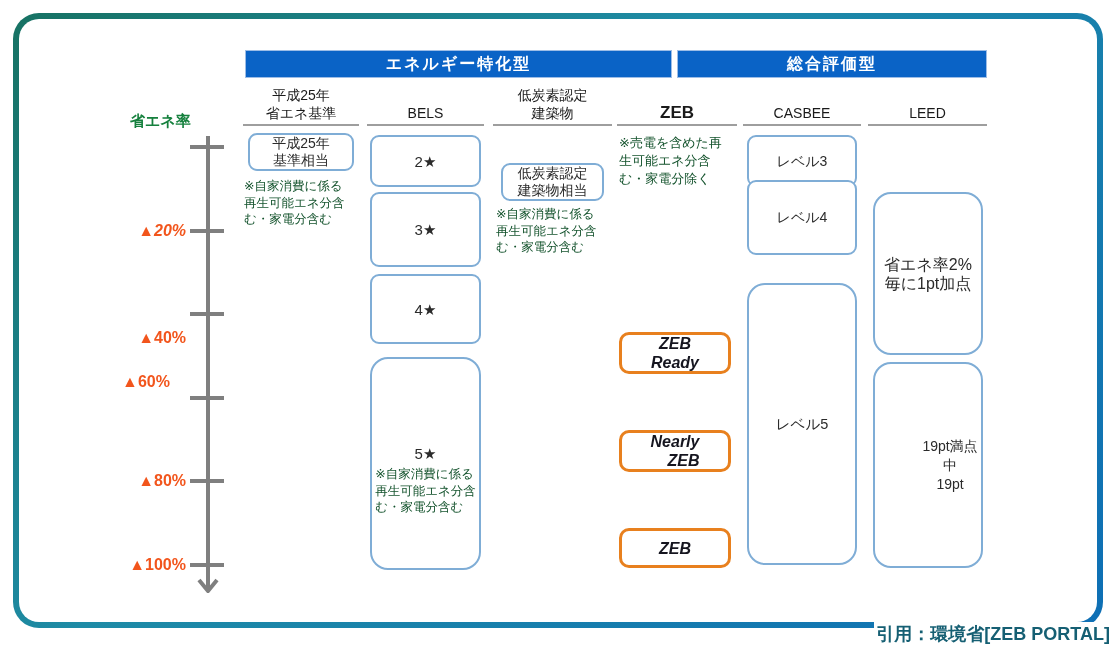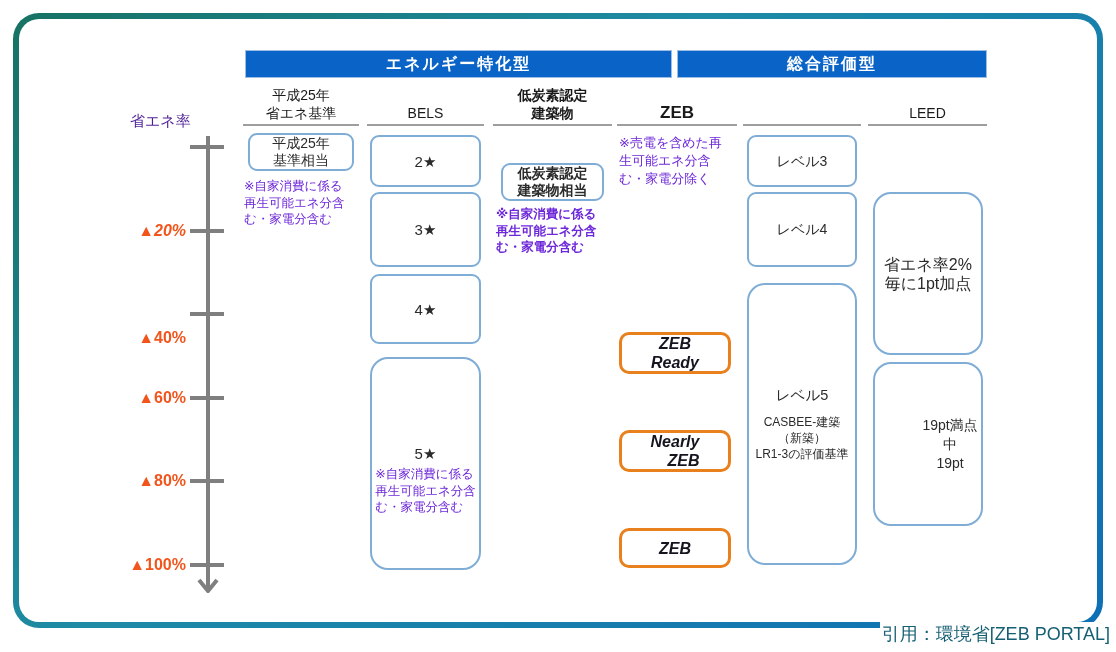--- a/index.html
+++ b/index.html
@@ -22,54 +22,54 @@
     border:1px solid #9dbde6; box-sizing:border-box;
     display:flex; align-items:center; justify-content:center;
     color:#fff; font-weight:bold; font-size:16px; letter-spacing:2px; }
   #bar-energy { left:245px; width:427px; }
   #bar-comprehensive { left:677px; width:310px; }
 
   
   .col { position:absolute; top:0; height:652px; }
   #col-heisei    { left:243px; width:116px; }
   #col-bels      { left:367px; width:117px; }
-  #col-lowcarbon { left:493px; width:119px;font-weight:bold; }
+  #col-lowcarbon { left:493px; width:119px; }
   #col-zeb       { left:617px; width:120px; }
   #col-casbee    { left:743px; width:118px; }
   #col-leed      { left:868px; width:119px; }
 
   .colhead { position:absolute; left:0; right:0; top:82px; height:40px;
     display:flex; align-items:flex-end; justify-content:center;
     text-align:center; font-size:14px; line-height:18px; color:#1a1a1a; }
   .colhead.bold { font-weight:bold; font-size:17px; }
   .headrule { position:absolute; left:0; right:0; top:124px; height:2px; background:#9e9e9e; }
 
   
   .bbox { position:absolute; box-sizing:border-box; background:#fff;
     border:2.5px solid #7fadd6; border-radius:9px;
     display:flex; flex-direction:column; align-items:center; justify-content:center;
     text-align:center; font-size:14px; line-height:17px; color:#2b2b2b; }
   .bbox.tall { border-radius:18px; }
   .obox { position:absolute; box-sizing:border-box; background:#fff;
     border:3px solid #e8801e; border-radius:10px;
     display:flex; align-items:center; justify-content:center; text-align:center;
     font-size:16px; line-height:19px; font-weight:bold; font-style:italic; color:#15151f; }
-  .note { position:absolute; font-size:12.5px; line-height:16.5px; color:#6d28d9; text-align:left; }
+  .note { position:absolute; font-size:12.5px; line-height:16.5px; color:#14532d; text-align:left; }
   .star { font-size:15px; }
 
   
   .axis-title { position:absolute; left:130px; top:112px; width:70px;
-    font-size:15px; font-weight:normal; color:#4c1d95; }
+    font-size:15px; font-weight:bold; color:#15803d; }
   .vline { position:absolute; left:206px; top:136px; width:4px; height:452px; background:#7f7f7f; }
   .tick { position:absolute; left:190px; width:34px; height:4px; background:#7f7f7f; }
   .ticklabel { position:absolute; left:106px; width:80px; height:20px; line-height:20px;
     text-align:right; font-size:16px; font-weight:bold; color:#f2551c; }
   .axis-arrow { position:absolute; left:197px; top:578px; }
 
-  .citation { position:absolute; right:4px; top:622px; font-size:18px; font-weight:normal;
+  .citation { position:absolute; right:4px; top:622px; font-size:18px; font-weight:bold;
     color:#155f73; background:#fff; padding:0 2px; white-space:nowrap; }
 </style>
 </head>
 <body>
 
 <div id="canvas">
 
   <div class="frame">
     <div class="frame-inner"></div>
   </div>
@@ -84,21 +84,21 @@
   <div class="axis-title" data-bind="axis.title">省エネ率</div>
   <div class="vline"></div>
   <div class="tick" style="top:145px;"></div>
   <div class="tick" style="top:229px;"></div>
   <div class="tick" style="top:312px;"></div>
   <div class="tick" style="top:396px;"></div>
   <div class="tick" style="top:479px;"></div>
   <div class="tick" style="top:563px;"></div>
   <div class="ticklabel" style="top:221px;font-style:italic;" data-bind="axis.tick_labels.0">▲20%</div>
   <div class="ticklabel" style="top:304px;margin-top:24px;" data-bind="axis.tick_labels.1">▲40%</div>
-  <div class="ticklabel" style="top:388px;" data-bind="axis.tick_labels.2">▲60%</div>
+  <div class="ticklabel" style="top:372px;text-align:center;" data-bind="axis.tick_labels.2">▲60%</div>
   <div class="ticklabel" style="top:471px;" data-bind="axis.tick_labels.3">▲80%</div>
   <div class="ticklabel" style="top:555px;" data-bind="axis.tick_labels.4">▲100%</div>
   <div class="axis-arrow">
     <svg width="22" height="15" viewBox="0 0 22 15">
       <polyline points="2,2 11,13 20,2" fill="none" stroke="#7f7f7f" stroke-width="4"></polyline>
     </svg>
   </div>
 
   <div class="col" id="col-heisei">
     <div class="colhead" data-bind="columns.heisei.header">平成25年
@@ -143,35 +143,33 @@
 生可能エネ分含
 む・家電分除く</div>
     <div class="obox" style="left:2px; width:112px; top:332px; height:42px;" data-bind="columns.zeb.ready">ZEB
 Ready</div>
     <div class="obox" style="left:2px; width:112px; top:430px; height:42px;text-align:right;" data-bind="columns.zeb.nearly">Nearly
 ZEB</div>
     <div class="obox" style="left:2px; width:112px; top:528px; height:40px;" data-bind="columns.zeb.zeb">ZEB</div>
   </div>
 
   <div class="col" id="col-casbee">
+    <div class="colhead" data-bind="columns.casbee.header">CASBEE</div>
     <div class="headrule"></div>
     <div class="bbox" style="left:4px; width:110px; top:135px; height:52px;" data-bind="columns.casbee.level3">レベル3</div>
-    <div class="bbox" style="left:4px; width:110px; top:192px; height:75px;" data-bind="columns.casbee.level4">レベル4</div>
+    <div class="bbox" style="left:4px; width:110px; top:180px; height:75px;" data-bind="columns.casbee.level4">レベル4</div>
     <div class="bbox tall" style="left:4px; width:110px; top:283px; height:282px; ">
       <div style="font-size:14.5px;" data-bind="columns.casbee.level5">レベル5</div>
-      <div style="font-size:12px; line-height:16px; margin-top:10px;" data-bind="columns.casbee.level5_note">CASBEE-建築
-（新築）
-LR1-3の評価基準</div>
     </div>
   </div>
 
   <div class="col" id="col-leed">
     <div class="colhead" data-bind="columns.leed.header">LEED</div>
     <div class="headrule"></div>
     <div class="bbox tall" style="left:5px; width:110px; top:192px; height:163px; font-size:16px; line-height:19px;" data-bind="columns.leed.box1">省エネ率2%
 毎に1pt加点</div>
-    <div class="bbox tall" style="left:5px; width:110px; top:362px; height:164px; font-size:14px; line-height:19px;padding-left:44px;" data-bind="columns.leed.box2">19pt満点中
+    <div class="bbox tall" style="left:5px; width:110px; top:362px; height:206px; font-size:14px; line-height:19px;padding-left:44px;" data-bind="columns.leed.box2">19pt満点中
 19pt</div>
   </div>
 
   <div class="citation" data-bind="citation">引用：環境省[ZEB PORTAL]</div>
 
 </div>
 
 </body></html>

